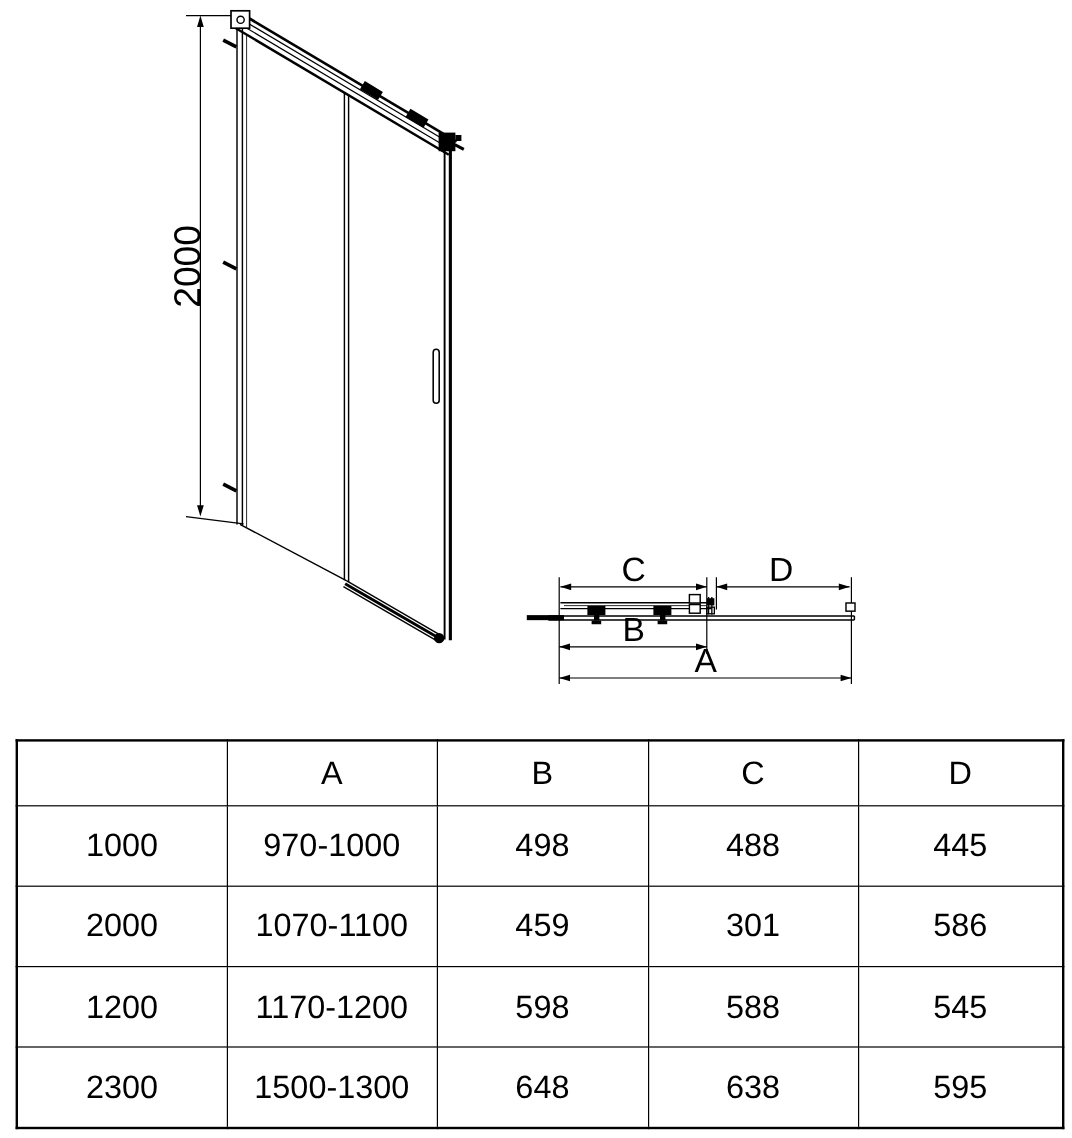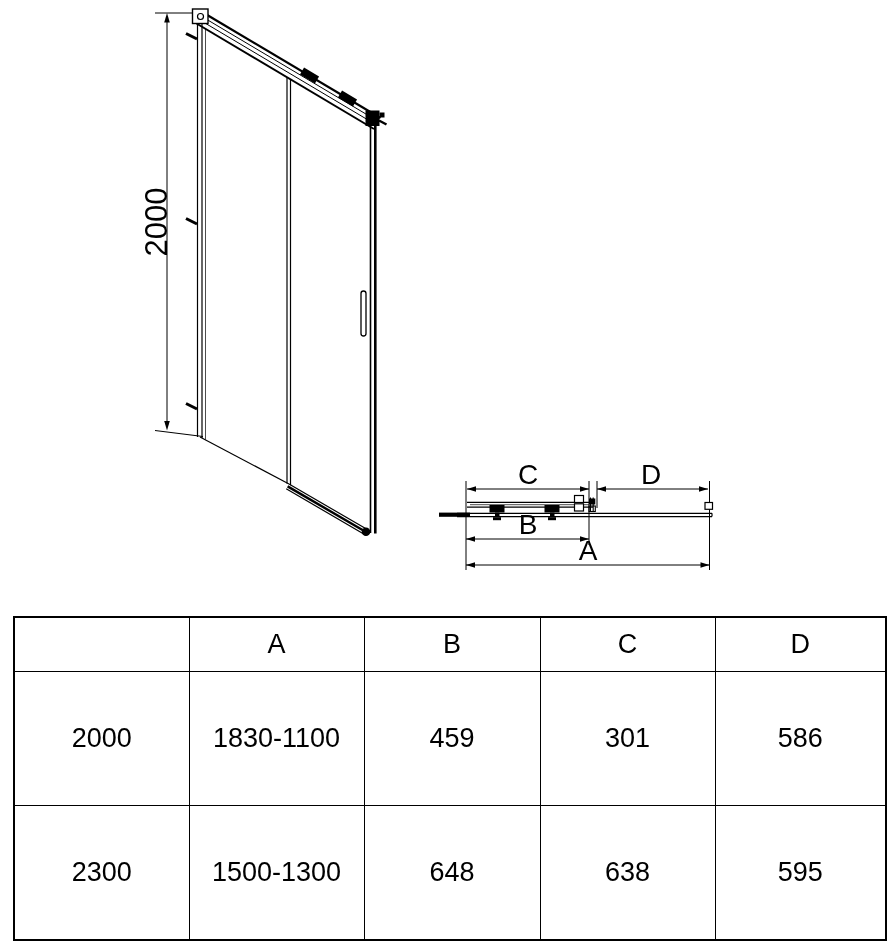--- a/index.html
+++ b/index.html
@@ -170,25 +170,39 @@
       <tr>
         <th></th>
         <th>A</th>
         <th>B</th>
         <th>C</th>
         <th>D</th>
       </tr>
     </thead>
     <tbody>
       <tr>
+        <td>1000</td>
+        <td>970-1000</td>
+        <td>498</td>
+        <td>488</td>
+        <td>445</td>
+      </tr>
+      <tr>
         <td>2000</td>
-        <td>1830-1100</td>
+        <td>1070-1100</td>
         <td>459</td>
         <td>301</td>
         <td>586</td>
+      </tr>
+      <tr>
+        <td>1200</td>
+        <td>1170-1200</td>
+        <td>598</td>
+        <td>588</td>
+        <td>545</td>
       </tr>
       <tr>
         <td>2300</td>
         <td>1500-1300</td>
         <td>648</td>
         <td>638</td>
         <td>595</td>
       </tr>
     </tbody>
   </table>

